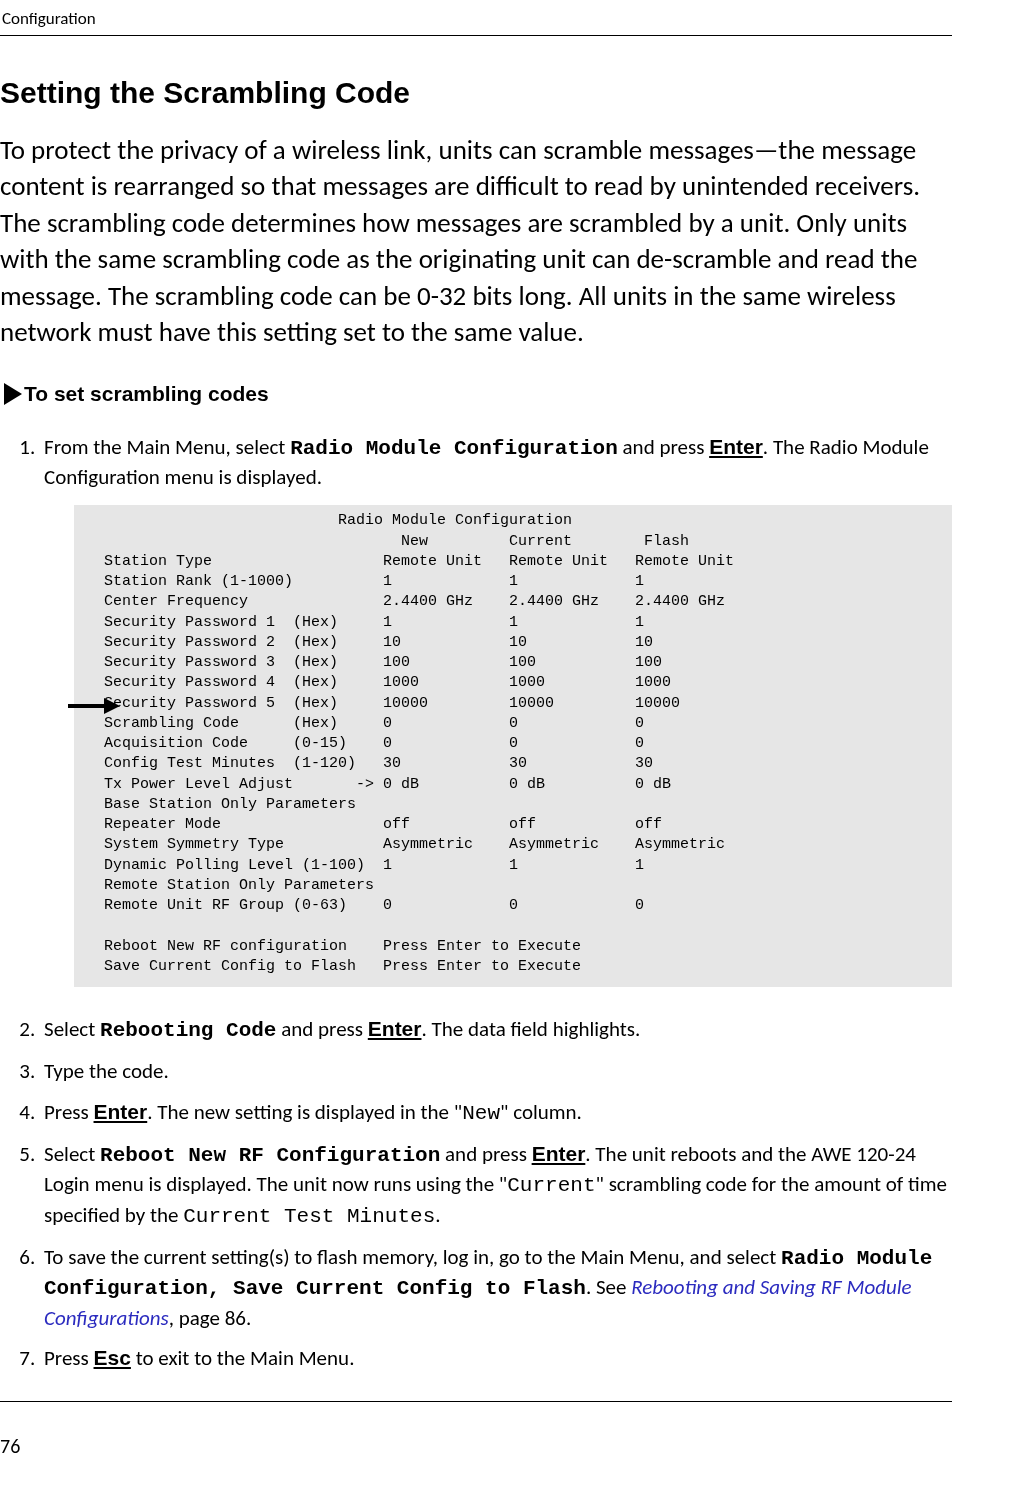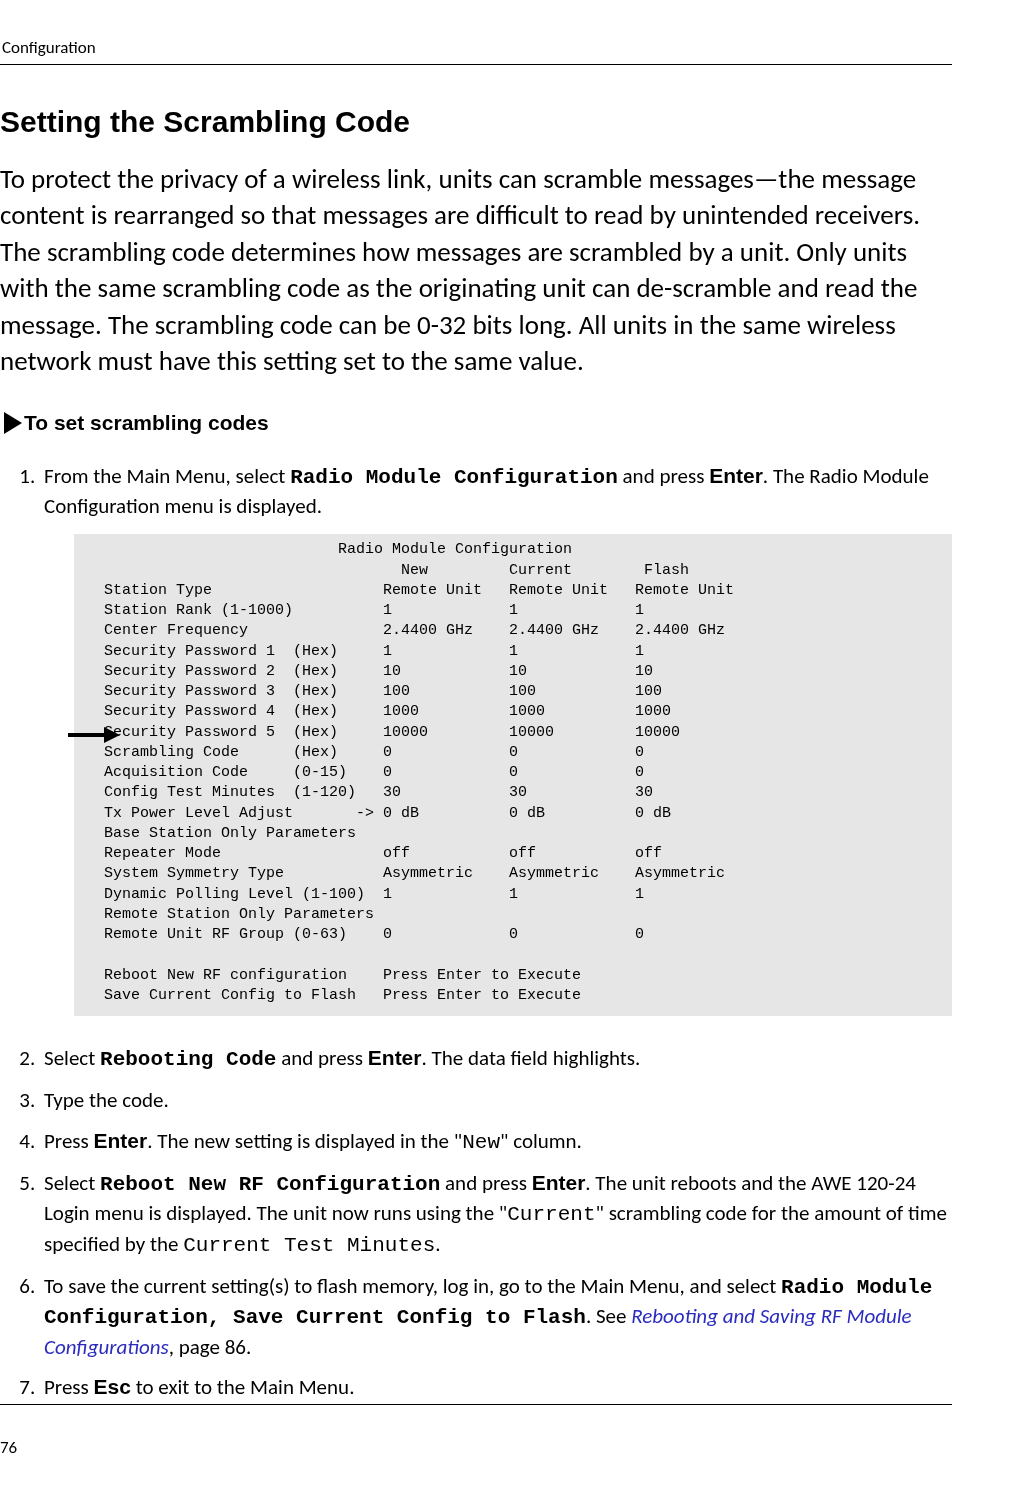--- a/index.html
+++ b/index.html
@@ -9,21 +9,21 @@
     width: 1012px;
     background: #fff;
     font-family: "Gill Sans", "Gill Sans MT", "Trebuchet MS", Calibri, sans-serif;
     color: #000;
   }
   .page {
     position: relative;
     width: 1012px;
     height: 1500px;
     box-sizing: border-box;
-    padding: 37px 60px 0 0;
+    padding: 8px 60px 0 0;
   }
   .running-head {
     font-size: 17px;
     margin: 0 0 6px 2px;
   }
   hr.top-rule {
     border: none;
     border-top: 1px solid #000;
     margin: 0 0 40px 0;
   }
@@ -66,20 +66,21 @@
   .mono-b {
     font-family: "Courier New", Courier, monospace;
     font-weight: bold;
   }
   .mono {
     font-family: "Courier New", Courier, monospace;
   }
   .sans-b {
     font-family: Helvetica, Arial, sans-serif;
     font-weight: bold;
+    text-decoration: underline;
   }
   .link-i {
     font-style: italic;
     color: #2b2bbf;
   }
   .screen-wrap {
     position: relative;
     margin: 14px 0 28px 30px;
   }
   pre.screen {
@@ -108,21 +109,21 @@
     bottom: 42px;
   }
   .footer hr {
     border: none;
     border-top: 1px solid #000;
     margin: 0 0 6px 0;
   }
   .footer-row {
     display: flex;
     justify-content: space-between;
-    font-size: 17px;
+    font-size: 20px;
     margin-top: 32px;
   }
 </style>
 </head>
 <body>
 
 <div class="page">
   <div class="running-head">Configuration</div>
   <hr class="top-rule">
 

